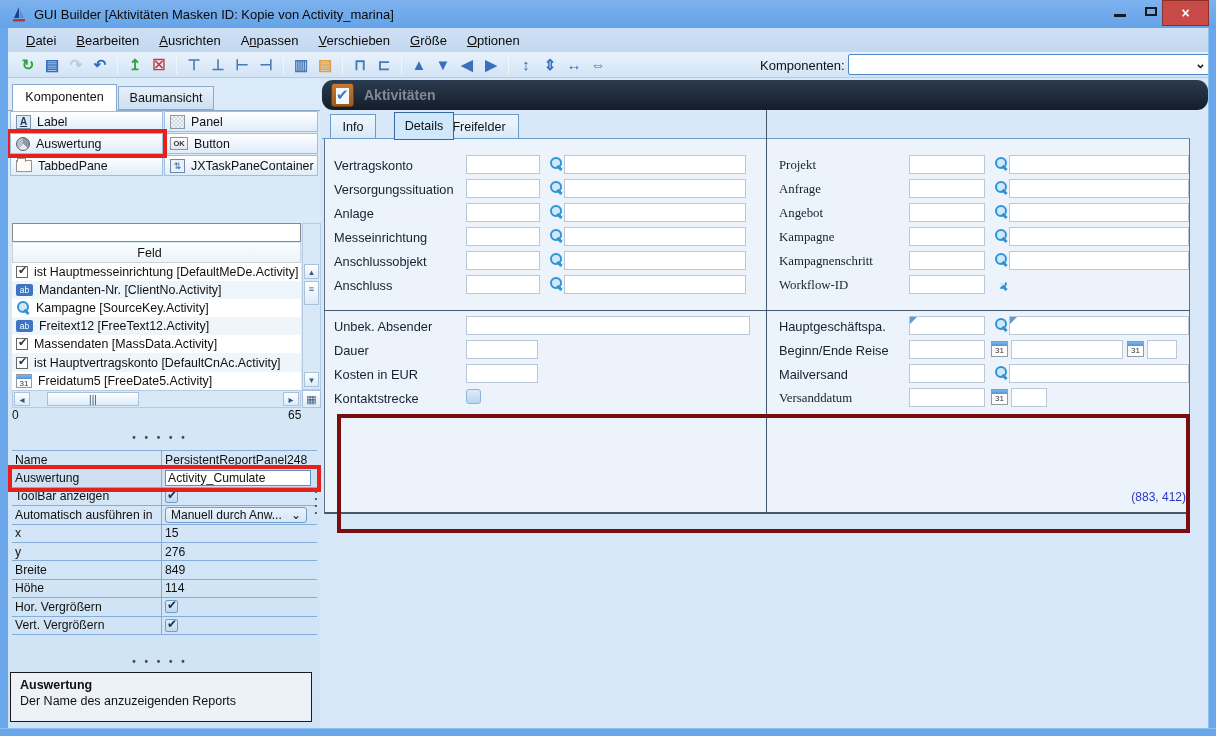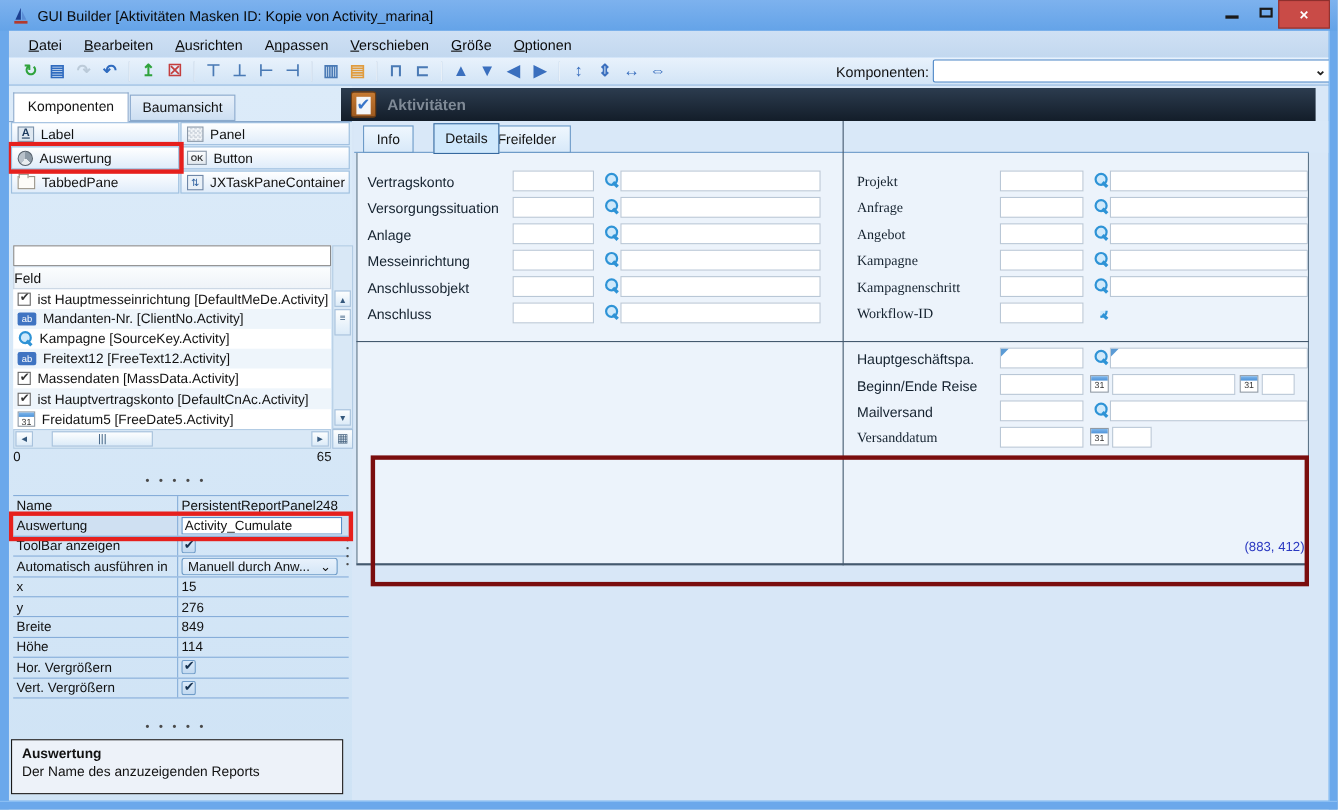--- a/index.html
+++ b/index.html
@@ -46,21 +46,21 @@
   .pic-label { width:15px; height:14px; background:#dfe8f1; border:1px solid #7d93ab; color:#1d3a5e; font-weight:bold; font-size:10px; line-height:12px; text-align:center; text-decoration:underline; }
   .pic-panel { width:15px; height:14px; border:1px solid #8a98a8; background:repeating-conic-gradient(#cfd6de 0 25%, #f2f5f8 0 50%) 0 0/4px 4px; }
   .pic-report { width:14px; height:14px; border-radius:50%; border:1px solid #55606b; background:conic-gradient(#8d9aa6 0 130deg, #e8ecef 130deg 220deg, #b9c2cb 220deg 360deg); }
   .pic-button { width:18px; height:13px; border:1px solid #8a98a8; background:linear-gradient(#fcfdfe,#e2e8ee); color:#333; font-size:7.5px; font-weight:bold; line-height:11px; text-align:center; }
   .pic-tabbed { width:16px; height:12px; border:1px solid #9a9488; background:#fdfcf8; }
   .pic-tabbed::before { content:""; position:absolute; left:0; top:-3px; width:7px; height:3px; background:#fdfcf8; border:1px solid #9a9488; border-bottom:none; }
   .pic-taskpane { width:15px; height:14px; border:1px solid #6f87a8; background:#eaf1f8; color:#2d5f9e; font-size:9px; line-height:13px; text-align:center; }
 
   
   .filter { position:absolute; left:4px; top:145px; width:289px; height:19px; background:#fff; border:1px solid #8a8a8a; font:inherit; padding:0 3px; }
-  .feld-header { position:absolute; left:4px; top:165px; width:289px; height:20px; background:linear-gradient(#fbfdfe,#eef3f8); border:1px solid #c9d4e0; border-top:none; font-size:12.5px; text-align:left; padding:3px 14px 0 0; }
+  .feld-header { position:absolute; left:4px; top:165px; width:289px; height:20px; background:linear-gradient(#fbfdfe,#eef3f8); border:1px solid #c9d4e0; border-top:none; font-size:12.5px; text-align:center; padding:3px 14px 0 0; }
   .flist { position:absolute; left:4px; top:185px; width:289px; height:127px; background:#fff; overflow:hidden; }
   .list-row { height:18.1px; display:flex; align-items:center; gap:6px; padding-left:4px; font-size:12.4px; white-space:nowrap; }
   .list-row.alt { background:#eef5fb; }
 
   .lic { flex:0 0 auto; position:relative; display:inline-block; }
   .lic-checkbox { width:12px; height:12px; border:1px solid #666; background:#fff; }
   .lic-checkbox::after { content:"✔"; position:absolute; left:1px; top:-3px; font-size:11px; color:#333; }
   .lic-text { width:17px; height:12px; background:#3f74c2; border-radius:2px; color:#fff; font-size:8.5px; line-height:12px; text-align:center; }
   .lic-cal, .cal { background:#fff; border:1px solid #909aa5; }
   .lic-cal { width:16px; height:14px; }
@@ -94,21 +94,21 @@
   .pdd { width:142px; height:16px; border:1px solid #6f9cc8; border-radius:3px; background:linear-gradient(#e9f2fc,#d4e6f7); display:flex; align-items:center; justify-content:space-between; padding:0 5px; font-size:12px; }
   .cbx { position:relative; width:13px; height:13px; border:1px solid #6f9cc8; border-radius:2px; background:linear-gradient(#dcebfa,#c2d9f0); display:inline-block; }
   .cbx.checked::after { content:"✔"; position:absolute; left:1px; top:-3px; font-size:12px; color:#16314e; }
 
   .desc-box { position:absolute; left:2px; top:594px; width:302px; height:50px; border:1px solid #1a1a1a; background:#edf2f9; padding:5px 9px; }
   .desc-title { font-weight:bold; font-size:12.5px; }
   .desc-text { font-size:12.5px; margin-top:2px; }
 
   
   .mbg { position:absolute; left:320px; top:78px; width:888px; height:650px; background:#d8e7f7; }
-  .mheader { position:absolute; left:310px; top:80px; width:886px; height:30px; background:linear-gradient(#2c3c4f,#131d29); }
+  .mheader { position:absolute; left:322px; top:80px; width:886px; height:30px; background:linear-gradient(#2c3c4f,#131d29);border-radius:11px; }
   .clip { position:absolute; left:9px; top:3px; width:23px; height:24px; background:linear-gradient(#c57a33,#9d5a20); border-radius:3px; border:1px solid #6e3d12; }
   .clip::before { content:""; position:absolute; left:4px; top:4px; width:13px; height:16px; background:#f4f6f8; }
   .clip::after { content:"✔"; position:absolute; left:4px; top:2px; font-size:15px; color:#3a76c9; }
   .mtitle { position:absolute; left:42px; top:7px; font-size:14px; font-weight:bold; color:#7f8a96; }
   .mtabs { position:absolute; left:322px; top:110px; width:886px; height:29px; background:#d9e8f8; }
   .tabline { position:absolute; left:322px; top:138px; width:868px; height:1px; background:#6d9bc8; z-index:1; }
   .mtab { position:absolute; text-align:center; font-size:12.6px; border:1px solid #6d9bc8; z-index:2; }
   .mtab.inactive { top:4px; height:25px; background:linear-gradient(#eff7fe,#d8e9f9); padding-top:5px; }
   .mtab.active { top:2px; height:28px; background:#cfe8fc; border-color:#36699f; padding-top:6px; z-index:3; }
 
@@ -446,20 +446,38 @@
         <div class="inp" style="left: 142px; width: 76px;"></div>
         <span class="mag w-mag" style="left: 227px;"></span>
         <div class="inp" style="left: 242px; width: 180px;"></div>
       </div>
       <div class="frow">
         <span class="flabel" style="left: 12px;">Workflow-ID</span>
         <div class="inp" style="left: 142px; width: 76px;"></div>
         <span class="mag w-mag partial" style="left: 227px;"></span>
       </div>
     </div>
+  <div class="fcol" id="s2l">
+      <div class="frow">
+        <span class="flabel" style="left: 10px;">Unbek. Absender</span>
+        <div class="inp" style="left: 142px; width: 284px;"></div>
+      </div>
+      <div class="frow">
+        <span class="flabel" style="left: 10px;">Dauer</span>
+        <div class="inp" style="left: 142px; width: 72px;"></div>
+      </div>
+      <div class="frow">
+        <span class="flabel" style="left: 10px;">Kosten in EUR</span>
+        <div class="inp" style="left: 142px; width: 72px;"></div>
+      </div>
+      <div class="frow">
+        <span class="flabel" style="left: 10px;">Kontaktstrecke</span>
+        <span class="fcbx" style="left: 142px;"></span>
+      </div>
+    </div>
   <div class="fcol" id="s2r">
       <div class="frow">
         <span class="flabel" style="left: 12px;">Hauptgeschäftspa.</span>
         <div class="inp corner" style="left: 142px; width: 76px;"></div>
         <span class="mag w-mag" style="left: 227px;"></span>
         <div class="inp corner" style="left: 242px; width: 180px;"></div>
       </div>
       <div class="frow">
         <span class="flabel" style="left: 12px;">Beginn/Ende Reise</span>
         <div class="inp" style="left: 142px; width: 76px;"></div>

